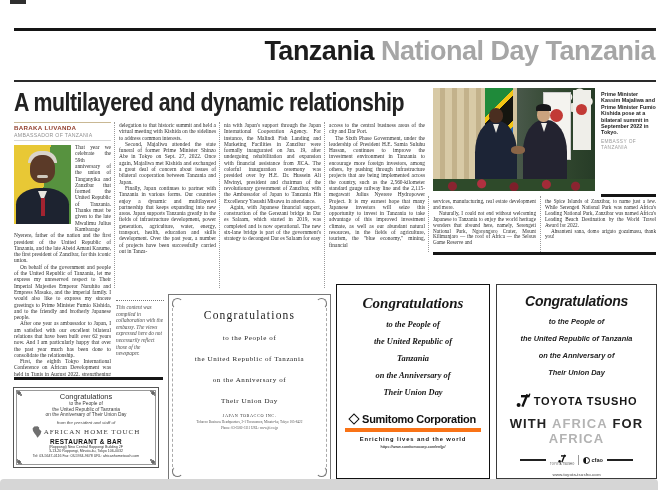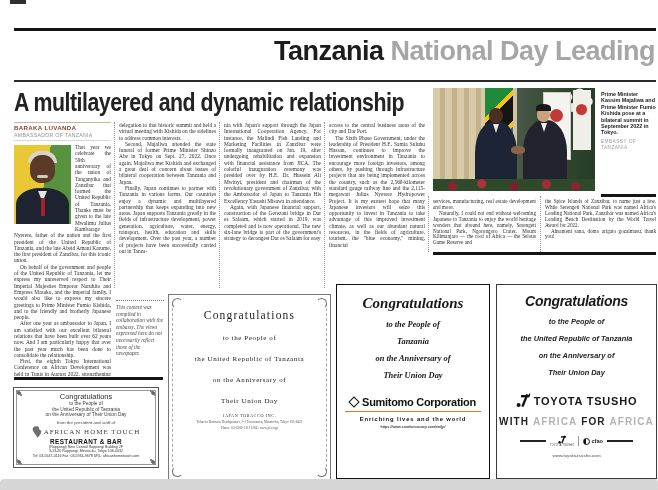--- a/index.html
+++ b/index.html
@@ -148,37 +148,37 @@
   .jt-logo{font-size:21px;font-weight:bold;letter-spacing:-3px;color:#4f4f4f;margin-top:14px;}
   .jt-company{font-size:4.2px;letter-spacing:.6px;margin-top:8px;color:#333;}
   .jt-addr{font-size:3.4px;line-height:4.2px;color:#555;margin-top:2px;}
 
   
   .ad-sumitomo{left:336px;top:284px;width:154px;height:195px;border:1.5px solid #111;
       font-family:"Liberation Serif",serif;color:#171717;}
   .su-title{font-size:15px;font-weight:bold;font-style:italic;margin-top:10px;}
   .su-line{font-size:8.4px;font-weight:bold;font-style:italic;margin-top:8px;}
   .su-logo-row{display:flex;align-items:center;justify-content:center;gap:4px;
-      margin:16px 8px 0 8px;border-bottom:1px solid #f97316;padding-bottom:3px;}
+      margin:16px 8px 0 8px;border-bottom:4px solid #f97316;padding-bottom:3px;}
   .su-diamond{width:6px;height:6px;border:1.7px solid #111;transform:rotate(45deg);}
   .su-name{font-family:"Liberation Sans",sans-serif;font-weight:bold;font-size:11px;
       letter-spacing:-0.3px;color:#111;}
   .su-tag{font-family:"Liberation Sans",sans-serif;font-weight:bold;font-size:5.8px;
       letter-spacing:.9px;margin-top:4px;color:#111;}
   .su-url{font-family:"Liberation Sans",sans-serif;font-weight:bold;font-size:3.6px;
       color:#444;margin-top:3px;}
 
   
   .ad-toyota{left:496px;top:284px;width:161px;height:195px;border:1.5px solid #3a3a3a;
       font-family:"Liberation Sans",sans-serif;color:#1a1a1a;}
   .ty-title{font-size:14px;font-weight:bold;font-style:italic;letter-spacing:-0.3px;margin-top:8px;}
   .ty-line{font-size:7.4px;font-weight:bold;font-style:italic;margin-top:8px;color:#222;}
   .ty-logo-row{display:flex;align-items:center;justify-content:center;gap:3px;margin-top:16px;}
   .ty-name{font-weight:bold;font-size:11px;letter-spacing:.8px;color:#161616;}
-  .ty-slogan{font-size:10px;letter-spacing:1.1px;margin-top:8px;}
+  .ty-slogan{font-size:13px;letter-spacing:1.1px;margin-top:8px;}
   .ty-slogan .b{font-weight:bold;color:#222;}
   .ty-slogan .g{font-weight:bold;color:#b3b3b3;}
   .ty-small-row{display:flex;align-items:center;justify-content:center;gap:4px;margin-top:8px;}
   .ty-hline{width:26px;height:1.6px;background:#222;}
   .ty-vdiv{width:1px;height:10px;background:#999;}
   .ty-mini{display:flex;flex-direction:column;align-items:center;}
   .ty-mini-label{font-size:2.6px;color:#333;letter-spacing:.2px;}
   .cfao{display:flex;align-items:center;gap:1px;font-weight:bold;font-size:5.6px;color:#222;}
   .cfao-icon{width:5px;height:5px;border:1px solid #111;border-radius:50%;
       background:linear-gradient(90deg,#111 0 50%,#fff 50% 100%);}
@@ -189,21 +189,21 @@
 </head>
 <body>
 
 <div class="page">
 
   <div class="abs stray-mark"></div>
   <div class="abs rule-top"></div>
 
   <div class="abs masthead sans">
     <span class="mh-bold">Tanzania</span>
-    <span class="mh-light">National Day Leading</span>
+    <span class="mh-light">National Day Tanzania</span>
   </div>
 
   <div class="abs rule-2"></div>
 
   <div class="abs headline sans">A multilayered and dynamic relationship</div>
 
   <div class="abs col col1 bodytxt">
     <div class="byline">
       <div class="byline-name">BARAKA LUVANDA</div>
       <div class="byline-title">AMBASSADOR OF TANZANIA</div>
@@ -319,20 +319,21 @@
     <div class="jt-line">on the Anniversary of</div>
     <div class="jt-line">Their Union Day</div>
     <div class="jt-company">JAPAN TOBACCO INC.</div>
     <div class="jt-addr">Tobacco Business Headquarters, 2-1 Toranomon, Minato-ku, Tokyo 105-8422</div>
     <div class="jt-addr">Phone: 03-3582-3111   URL: www.jti.co.jp</div>
   </div>
 
   <div class="abs ad ad-sumitomo">
     <div class="su-title">Congratulations</div>
     <div class="su-line">to the People of</div>
+    <div class="su-line">the United Republic of</div>
     <div class="su-line">Tanzania</div>
     <div class="su-line">on the Anniversary of</div>
     <div class="su-line">Their Union Day</div>
     <div class="su-logo-row">
       <span class="su-diamond"></span>
       <span class="su-name">Sumitomo Corporation</span>
     </div>
     <div class="su-tag">Enriching lives and the world</div>
     <div class="su-url">https://www.sumitomocorp.com/en/jp/</div>
   </div>

